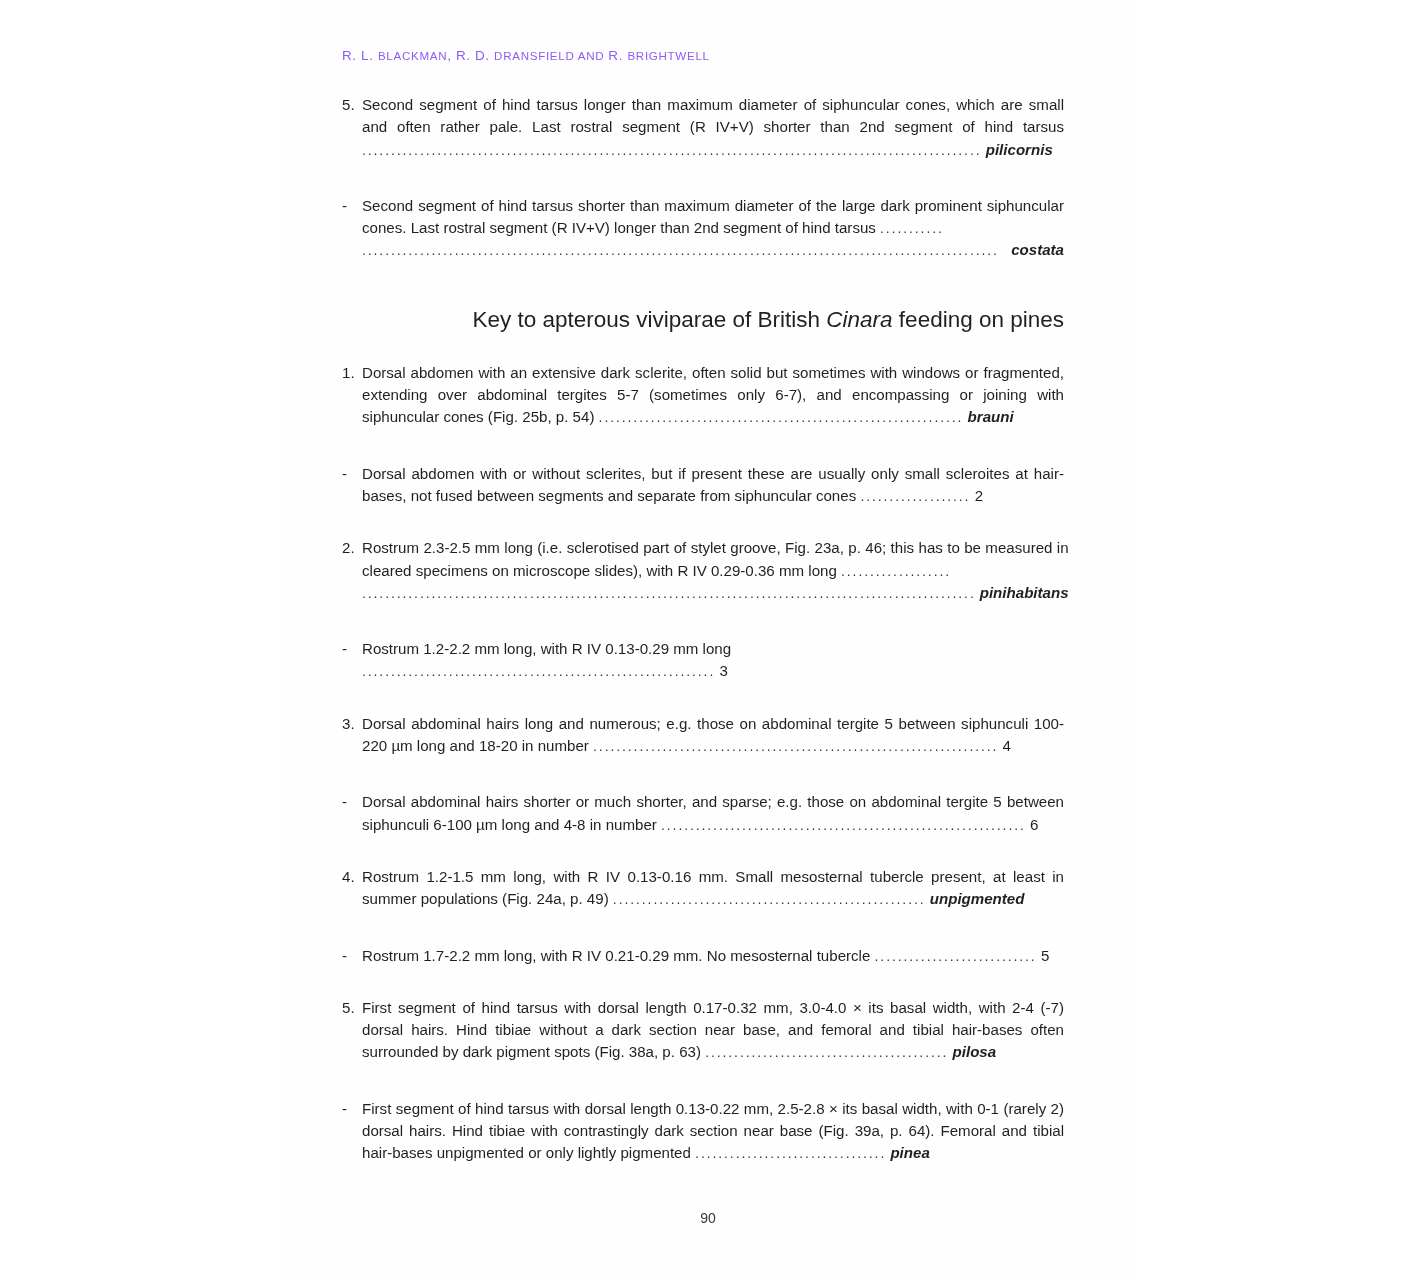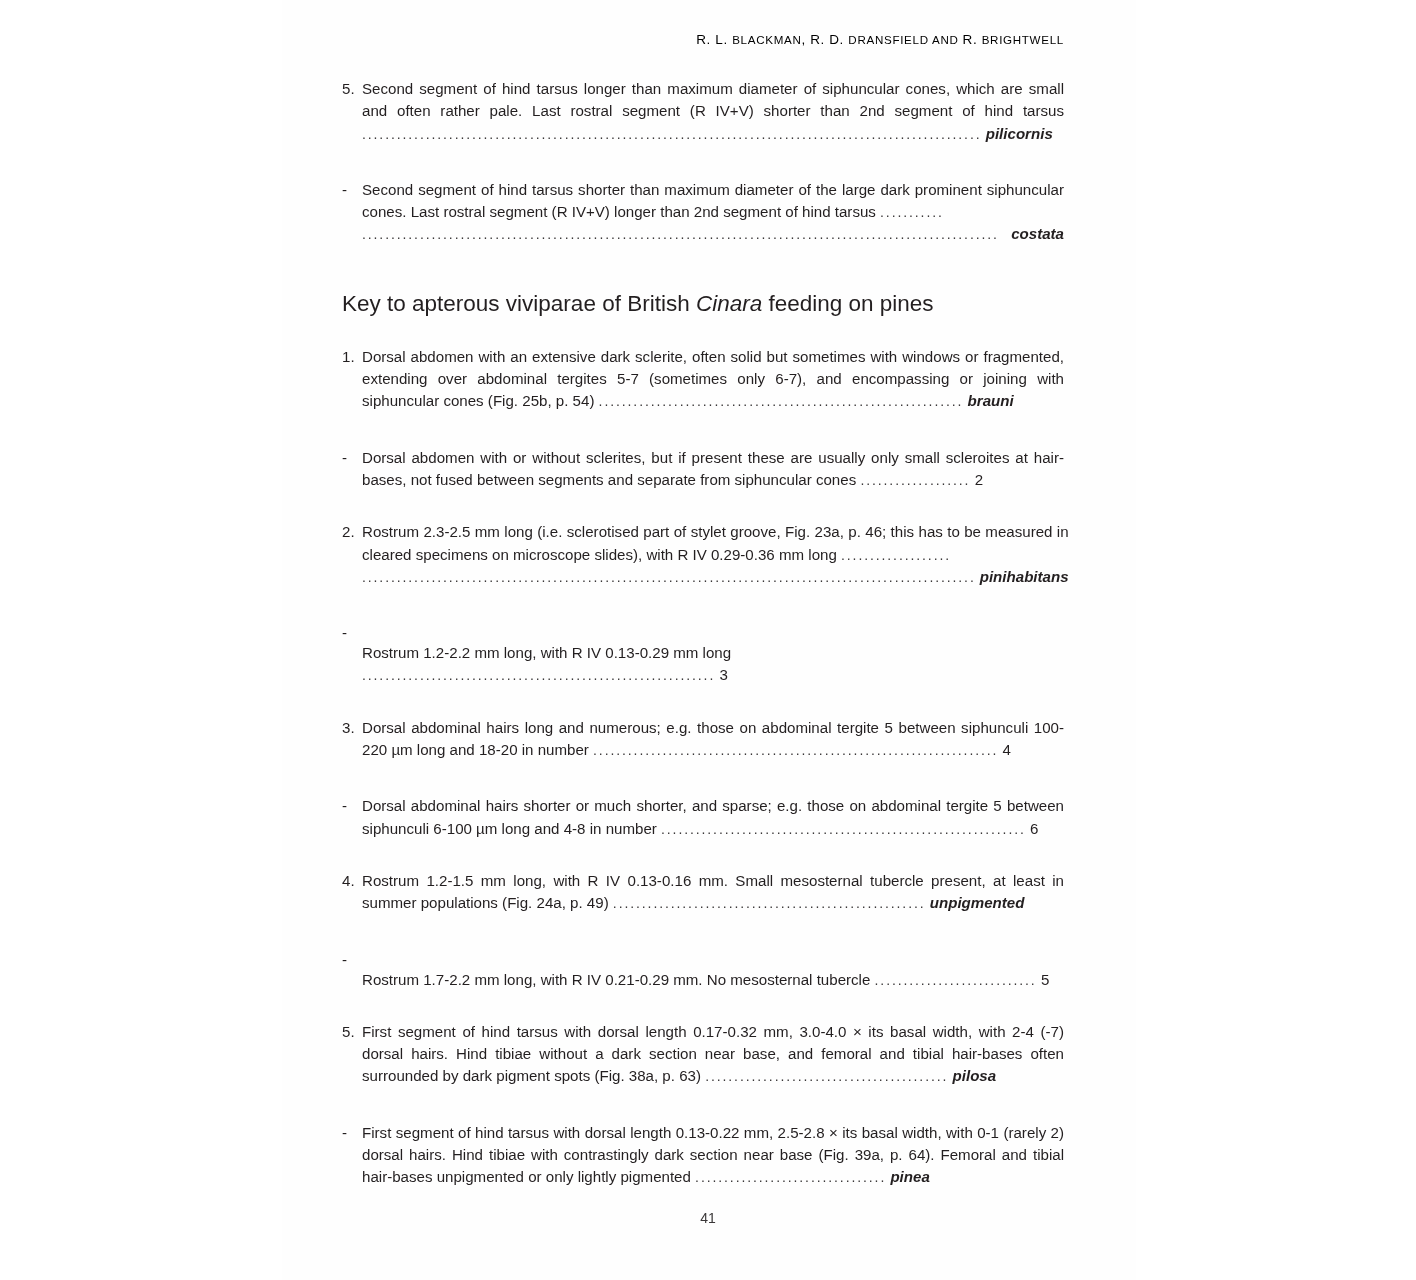--- a/index.html
+++ b/index.html
@@ -38,35 +38,35 @@
 
   .content {
     position: absolute;
     left: 342px;
     top: 0;
     width: 722px;   
   }
 
   
   .running-head {
-    text-align: right;
+    text-align: left;
     font-size: 13.5px;
     letter-spacing: 0.6px;
-    color: #000000;
-    margin-top: 32px;
+    color: #8b5cf6;
+    margin-top: 48px;
     white-space: nowrap;
   }
   .running-head .sc {
     font-size: 11.6px;
     letter-spacing: 0.7px;
   }
 
   
   .key-title {
-    text-align: left;
+    text-align: right;
     font-size: 22.5px;
     line-height: 31px;
     color: #231f20;
     margin-top: 42px;
     font-weight: normal;
   }
   .key-title .it { font-style: italic; }
   .key-title .line2 { display: block; }
 
   
@@ -82,21 +82,21 @@
   .lead-marker {
     flex: 0 0 auto;
     width: 20px;
     text-align: left;
   }
   .lead-body {
     flex: 1 1 auto;
     text-align: justify;
     text-justify: inter-word;
   }
-  .lead-body.nojust { text-align: left; margin-top: 20px; }
+  .lead-body.nojust { text-align: left; }
 
   .sp {
     font-style: italic;
     font-weight: bold;
   }
 
   
   .leader {
     letter-spacing: 1.9px;
     font-size: 14px;
@@ -247,14 +247,14 @@
       </div>
       <div class="gap-md"></div>
       <div class="lead">
         <span class="lead-marker">-</span>
         <span class="lead-body"><span>First segment of hind tarsus with dorsal length 0.13-0.22 mm, 2.5-2.8 × its basal width, with 0-1 (rarely 2) dorsal hairs. Hind tibiae with contrastingly dark section near base (Fig. 39a, p. 64). Femoral and tibial hair-bases unpigmented or only lightly pigmented </span><span class="leader">.................................</span> <span class="sp">pinea</span></span>
       </div>
     </div>
 
   </div>
 
-  <div class="folio">41</div>
+  <div class="folio">90</div>
 </div>
 
 </body></html>

